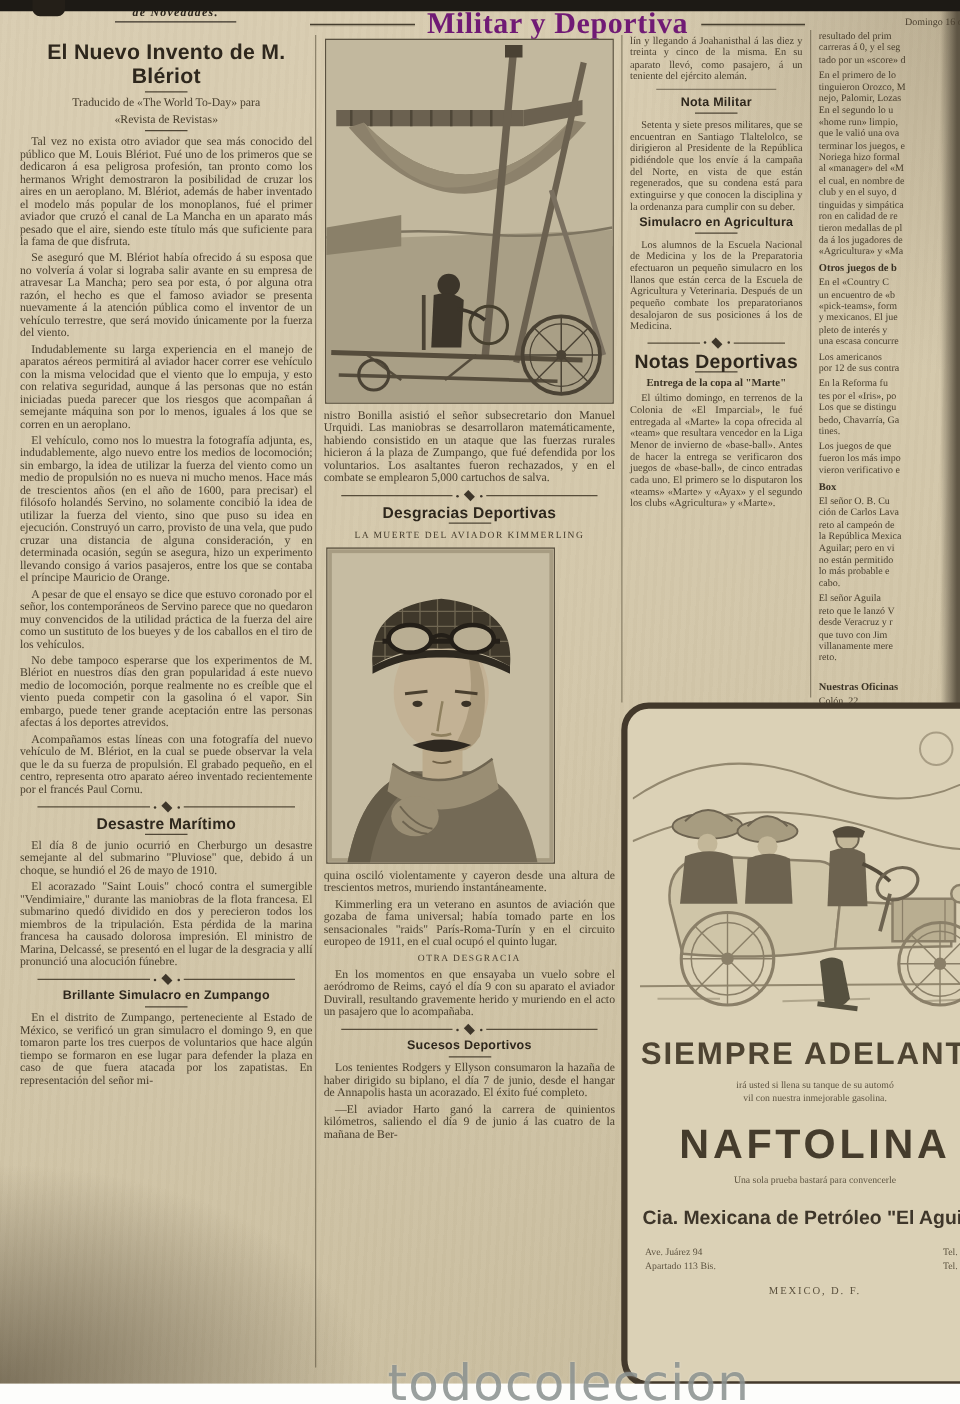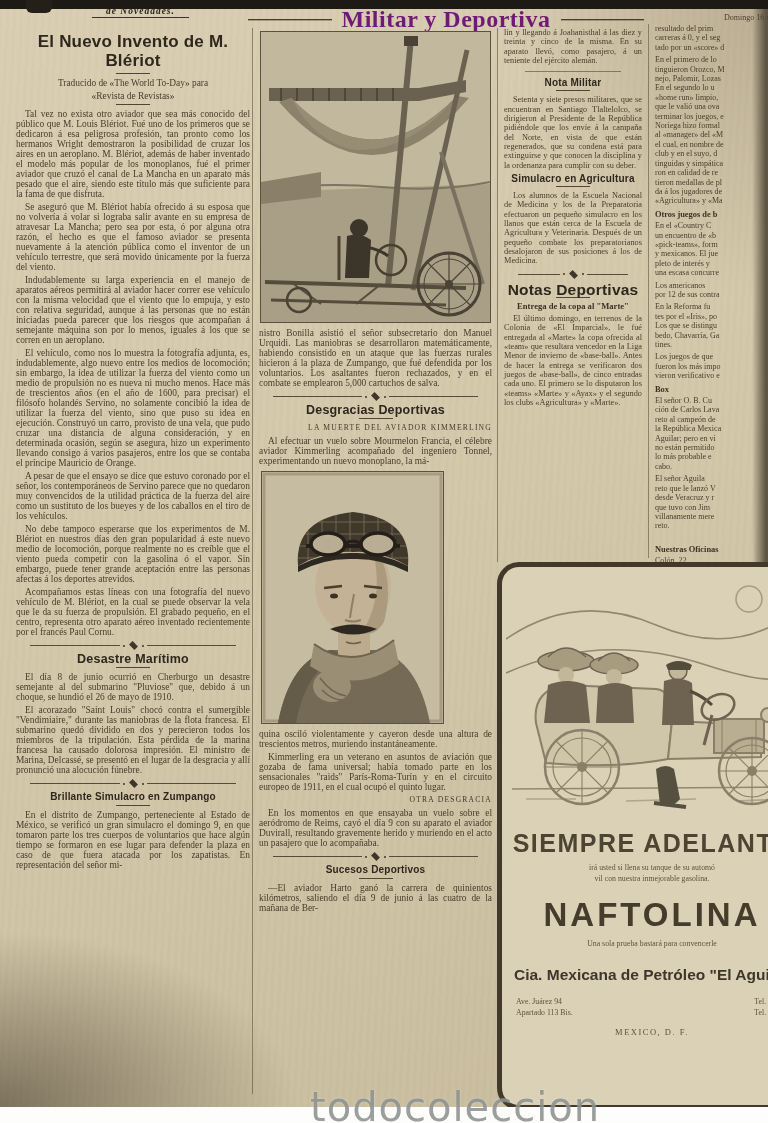--- a/index.html
+++ b/index.html
@@ -42,21 +42,21 @@
   .col p.center{text-align:center;text-indent:0;}
   .frag{white-space:pre-line;text-indent:0 !important;}
 
   .h-art,.h-mid,.h-small,.h-notas{font-family:"Liberation Sans",sans-serif;font-weight:bold;
         text-align:center;color:#2e271d;margin:4px 0 2px;letter-spacing:.2px;}
   .h-art{font-size:17px;line-height:19px;}
   .h-mid{font-size:12.5px;}
   .h-small{font-size:10px;}
   .h-notas{font-size:15.5px;margin-top:8px;}
   .h-col4{font-family:"Liberation Serif",serif;font-weight:bold;font-size:8.4px;margin:4px 0 2px;color:#3a3224;}
-  .subhead-caps{text-align:right;font-size:7.6px;letter-spacing:1.2px;color:#433a2a;margin:3px 0;}
+  .subhead-caps{text-align:center;font-size:7.6px;letter-spacing:1.2px;color:#433a2a;margin:3px 0;}
   .subhead-bold{text-align:center;font-weight:bold;font-size:8.6px;color:#3a3224;margin:4px 0 3px;}
   .shortrule{width:34px;height:1px;background:#4f4636;margin:3px auto 4px;}
   .thinrule{width:70%;height:1px;background:rgba(79,70,54,.6);margin:6px auto;}
 
   .divider{display:flex;align-items:center;margin:6px 14px 6px;}
   .divider .line{flex:1;height:1px;background:#564c3a;}
   .divider .dot{width:2px;height:2px;border-radius:50%;background:#3e362a;margin:0 3px;flex:none;}
   .divider .diamond{width:5px;height:5px;background:#3e362a;transform:rotate(45deg) scaleX(1.5);margin:0 3px;flex:none;}
 
   figure{margin:0;}
@@ -203,21 +203,20 @@
       <span class="line"></span>
         <span class="dot"></span>
         <span class="diamond"></span>
         <span class="dot"></span>
         <span class="line"></span>
     </div>
     <section>
       <h3 class="h-mid">Desgracias Deportivas</h3>
       <div class="shortrule"></div>
       <div class="subhead-caps">LA MUERTE DEL AVIADOR KIMMERLING</div>
-      <p>Al efectuar un vuelo sobre Mourmelon Francia, el célebre aviador Kimmerling acompañado del ingeniero Tonnel, experimentando un nuevo monoplano, la má-</p>
       <figure class="photo" id="photo2">
         <svg viewBox="0 0 181 251" width="181" height="251" xmlns="http://www.w3.org/2000/svg">
           <defs>
             <clipPath id="capclip">
               <path d="M36,94 Q32,46 91,40 Q150,46 146,94 Q118,78 91,80 Q62,78 36,94 Z"></path>
             </clipPath>
           </defs>
           <rect x="0" y="0" width="181" height="251" fill="#c6bca2"></rect>
           <rect x="2" y="2" width="177" height="247" fill="none" stroke="#a79c82" stroke-width="3"></rect>
           <path d="M16,251 Q28,188 68,178 L116,178 Q156,188 168,251 Z" fill="#746a56"></path>
@@ -264,20 +263,21 @@
     <div class="divider">
       <span class="line"></span>
         <span class="dot"></span>
         <span class="diamond"></span>
         <span class="dot"></span>
         <span class="line"></span>
     </div>
     <section>
       <h3 class="h-small">Sucesos Deportivos</h3>
       <div class="shortrule"></div>
+      <p>Los tenientes Rodgers y Ellyson consumaron la hazaña de haber dirigido su biplano, el día 7 de junio, desde el hangar de Annapolis hasta un acorazado. El éxito fué completo.</p>
       <p>—El aviador Harto ganó la carrera de quinientos kilómetros, saliendo el día 9 de junio á las cuatro de la mañana de Ber-</p>
     </section>
   </div>
 
   <div class="col" id="col3">
     <p class="noindent">lín y llegando á Joahanisthal á las diez y treinta y cinco de la misma. En su aparato llevó, como pasajero, á un teniente del ejército alemán.</p>
     <div class="thinrule"></div>
     <section>
       <h4 class="h-small">Nota Militar</h4>
       <div class="shortrule"></div>

